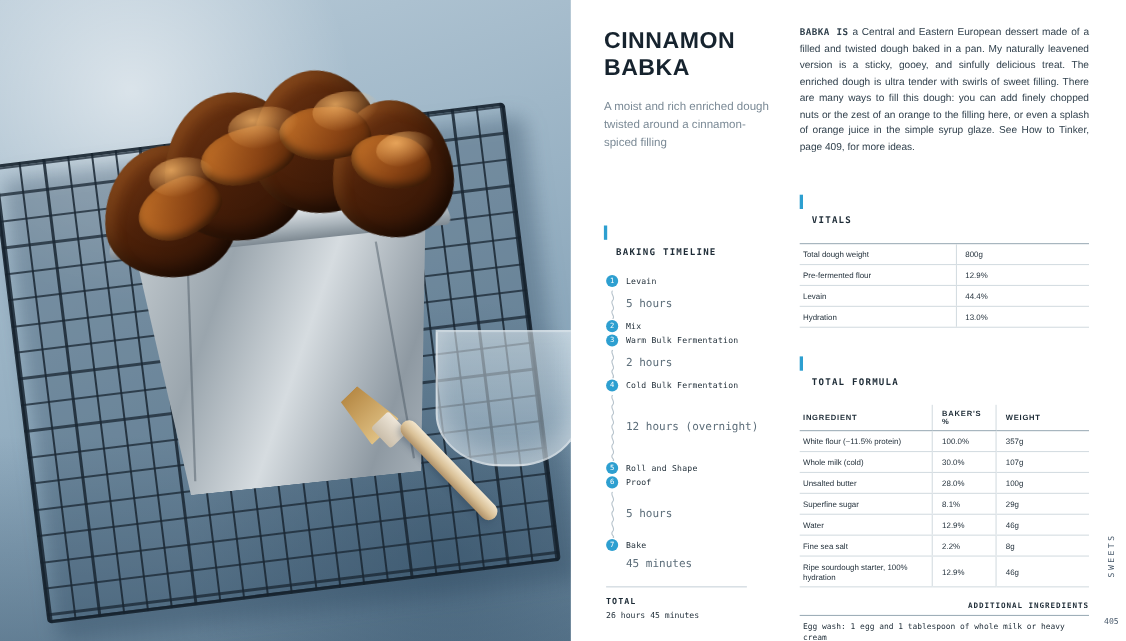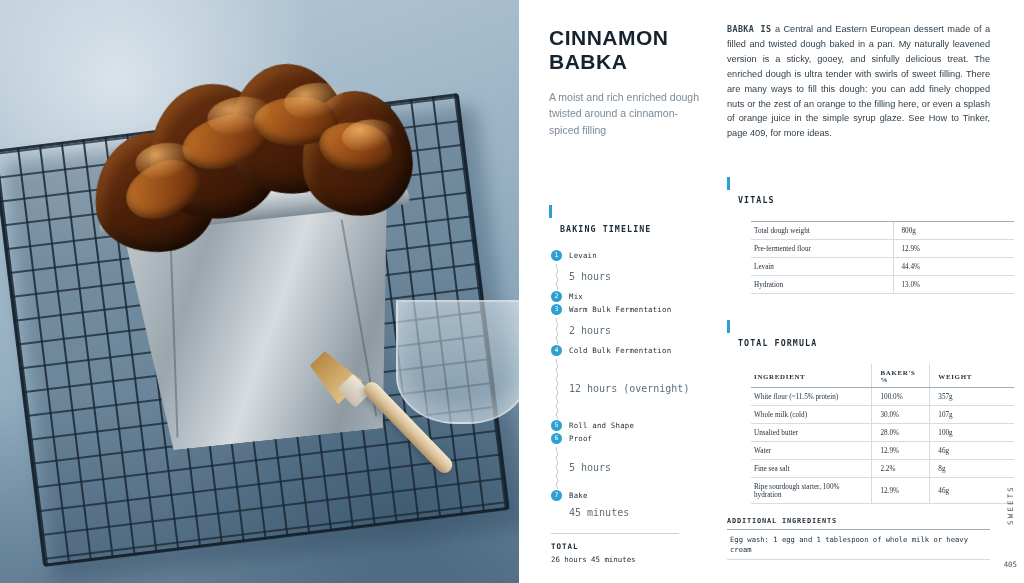--- a/index.html
+++ b/index.html
@@ -338,24 +338,23 @@
   .intro .lead {
     font-family: "DejaVu Sans Mono", monospace;
     font-weight: 700;
     font-size: 8.4px;
     letter-spacing: 0.4px;
   }
 
   table.t {
     width: 100%;
     border-collapse: collapse;
-    font-family: Liberation Serif, serif;
+    font-family: Liberation Sans, sans-serif;
     font-size: 7.2px;
     color: #1d2b36;
-    margin-left: 24px;
   }
   table.t td, table.t th {
     border-bottom: 1px solid #d5dde2;
     padding: 5px 6px 4px 3px;
     text-align: left;
     font-weight: 400;
     vertical-align: middle;
   }
   table.t thead th {
     font-weight: 700;
@@ -374,20 +373,21 @@
   .formula-table td + td, .formula-table th + th { border-left: 1px solid #d5dde2; padding-left: 8px; }
 
   .sub-head {
     font-family: "DejaVu Sans Mono", monospace;
     font-size: 6.9px;
     font-weight: 700;
     letter-spacing: 0.85px;
     margin: 13px 0 0 0;
     padding-bottom: 4px;
     border-bottom: 1px solid #9fafb9;
+    text-align: right;
   }
   ul.plain {
     list-style: none;
     margin: 0;
     padding: 0;
     font-family: "DejaVu Sans Mono", monospace;
     font-size: 7.2px;
   }
   ul.plain li {
     border-bottom: 1px solid #d5dde2;
@@ -613,20 +613,25 @@
             <td>Whole milk (cold)</td>
             <td>30.0%</td>
             <td>107g</td>
           </tr>
           <tr>
             <td>Unsalted butter</td>
             <td>28.0%</td>
             <td>100g</td>
           </tr>
           <tr>
+            <td>Superfine sugar</td>
+            <td>8.1%</td>
+            <td>29g</td>
+          </tr>
+          <tr>
             <td>Water</td>
             <td>12.9%</td>
             <td>46g</td>
           </tr>
           <tr>
             <td>Fine sea salt</td>
             <td>2.2%</td>
             <td>8g</td>
           </tr>
           <tr>

